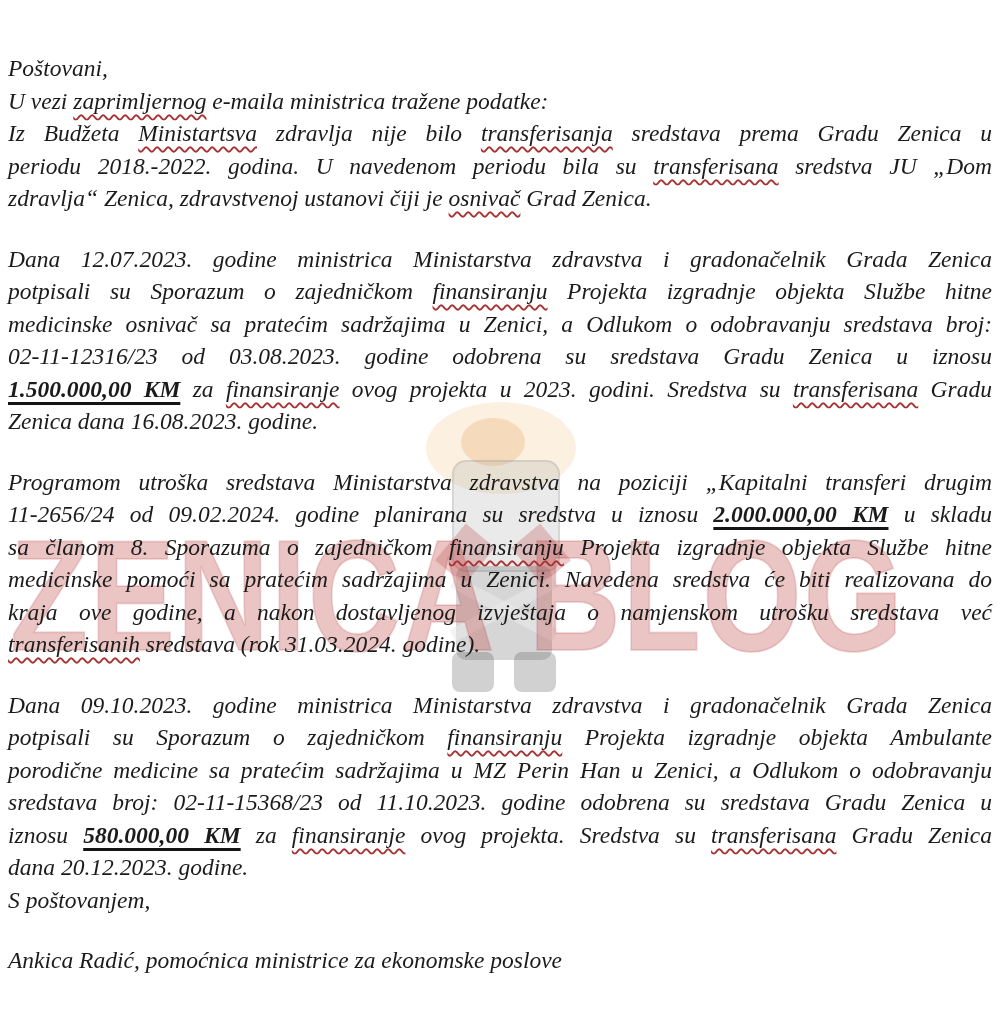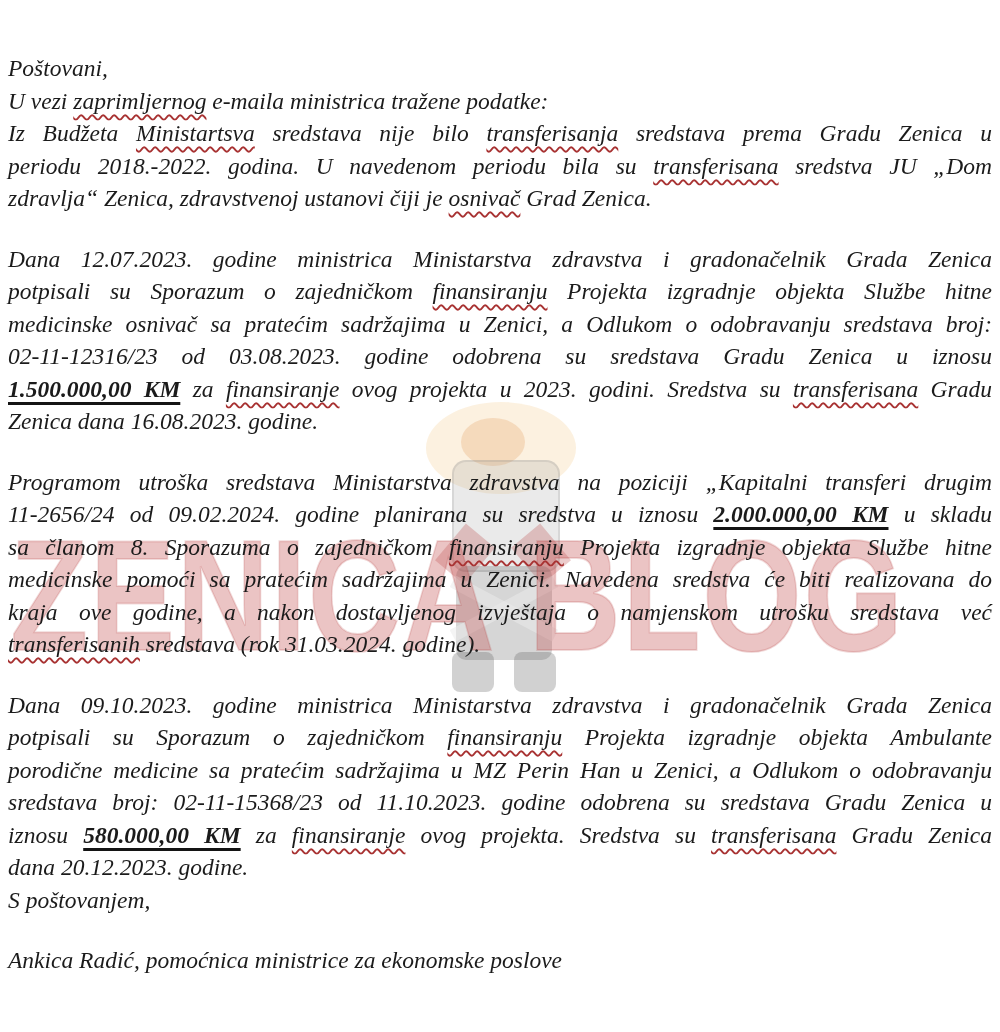--- a/index.html
+++ b/index.html
@@ -78,21 +78,21 @@
       <div class="wm-foot-l"></div>
       <div class="wm-foot-r"></div>
     </div>
     <div class="wm-text">ZENICA BLOG</div>
   </div>
 
   <div class="text-layer" id="text-layer">
       <div class="paragraph">
         <div class="line"><span class="run">Poštovani,</span></div>
         <div class="line"><span class="run">U vezi </span><span class="spell">zaprimljernog</span><span class="run"> e-maila ministrica tražene podatke:</span></div>
-        <div class="line j"><span class="run">Iz Budžeta </span><span class="spell">Ministartsva</span><span class="run"> sredstava nije bilo </span><span class="spell">transferisanja</span><span class="run"> sredstava prema Gradu Zenica u</span></div>
+        <div class="line j"><span class="run">Iz Budžeta </span><span class="spell">Ministartsva</span><span class="run"> zdravlja nije bilo </span><span class="spell">transferisanja</span><span class="run"> sredstava prema Gradu Zenica u</span></div>
         <div class="line j"><span class="run">periodu 2018.-2022. godina. U navedenom periodu bila su </span><span class="spell">transferisana</span><span class="run"> sredstva JU „Dom</span></div>
         <div class="line"><span class="run">zdravlja“ Zenica, zdravstvenoj ustanovi čiji je </span><span class="spell">osnivač</span><span class="run"> Grad Zenica.</span></div>
       </div>
       <div class="paragraph">
         <div class="line j"><span class="run">Dana 12.07.2023. godine ministrica Ministarstva zdravstva i gradonačelnik Grada Zenica</span></div>
         <div class="line j"><span class="run">potpisali su Sporazum o zajedničkom </span><span class="spell">finansiranju</span><span class="run"> Projekta izgradnje objekta Službe hitne</span></div>
         <div class="line j"><span class="run">medicinske osnivač sa pratećim sadržajima u Zenici, a Odlukom o odobravanju sredstava broj:</span></div>
         <div class="line j"><span class="run">02-11-12316/23 od 03.08.2023. godine odobrena su sredstava Gradu Zenica u iznosu</span></div>
         <div class="line j"><span class="amount">1.500.000,00 KM</span><span class="run"> za </span><span class="spell">finansiranje</span><span class="run"> ovog projekta u 2023. godini. Sredstva su </span><span class="spell">transferisana</span><span class="run"> Gradu</span></div>
         <div class="line"><span class="run">Zenica dana 16.08.2023. godine.</span></div>

